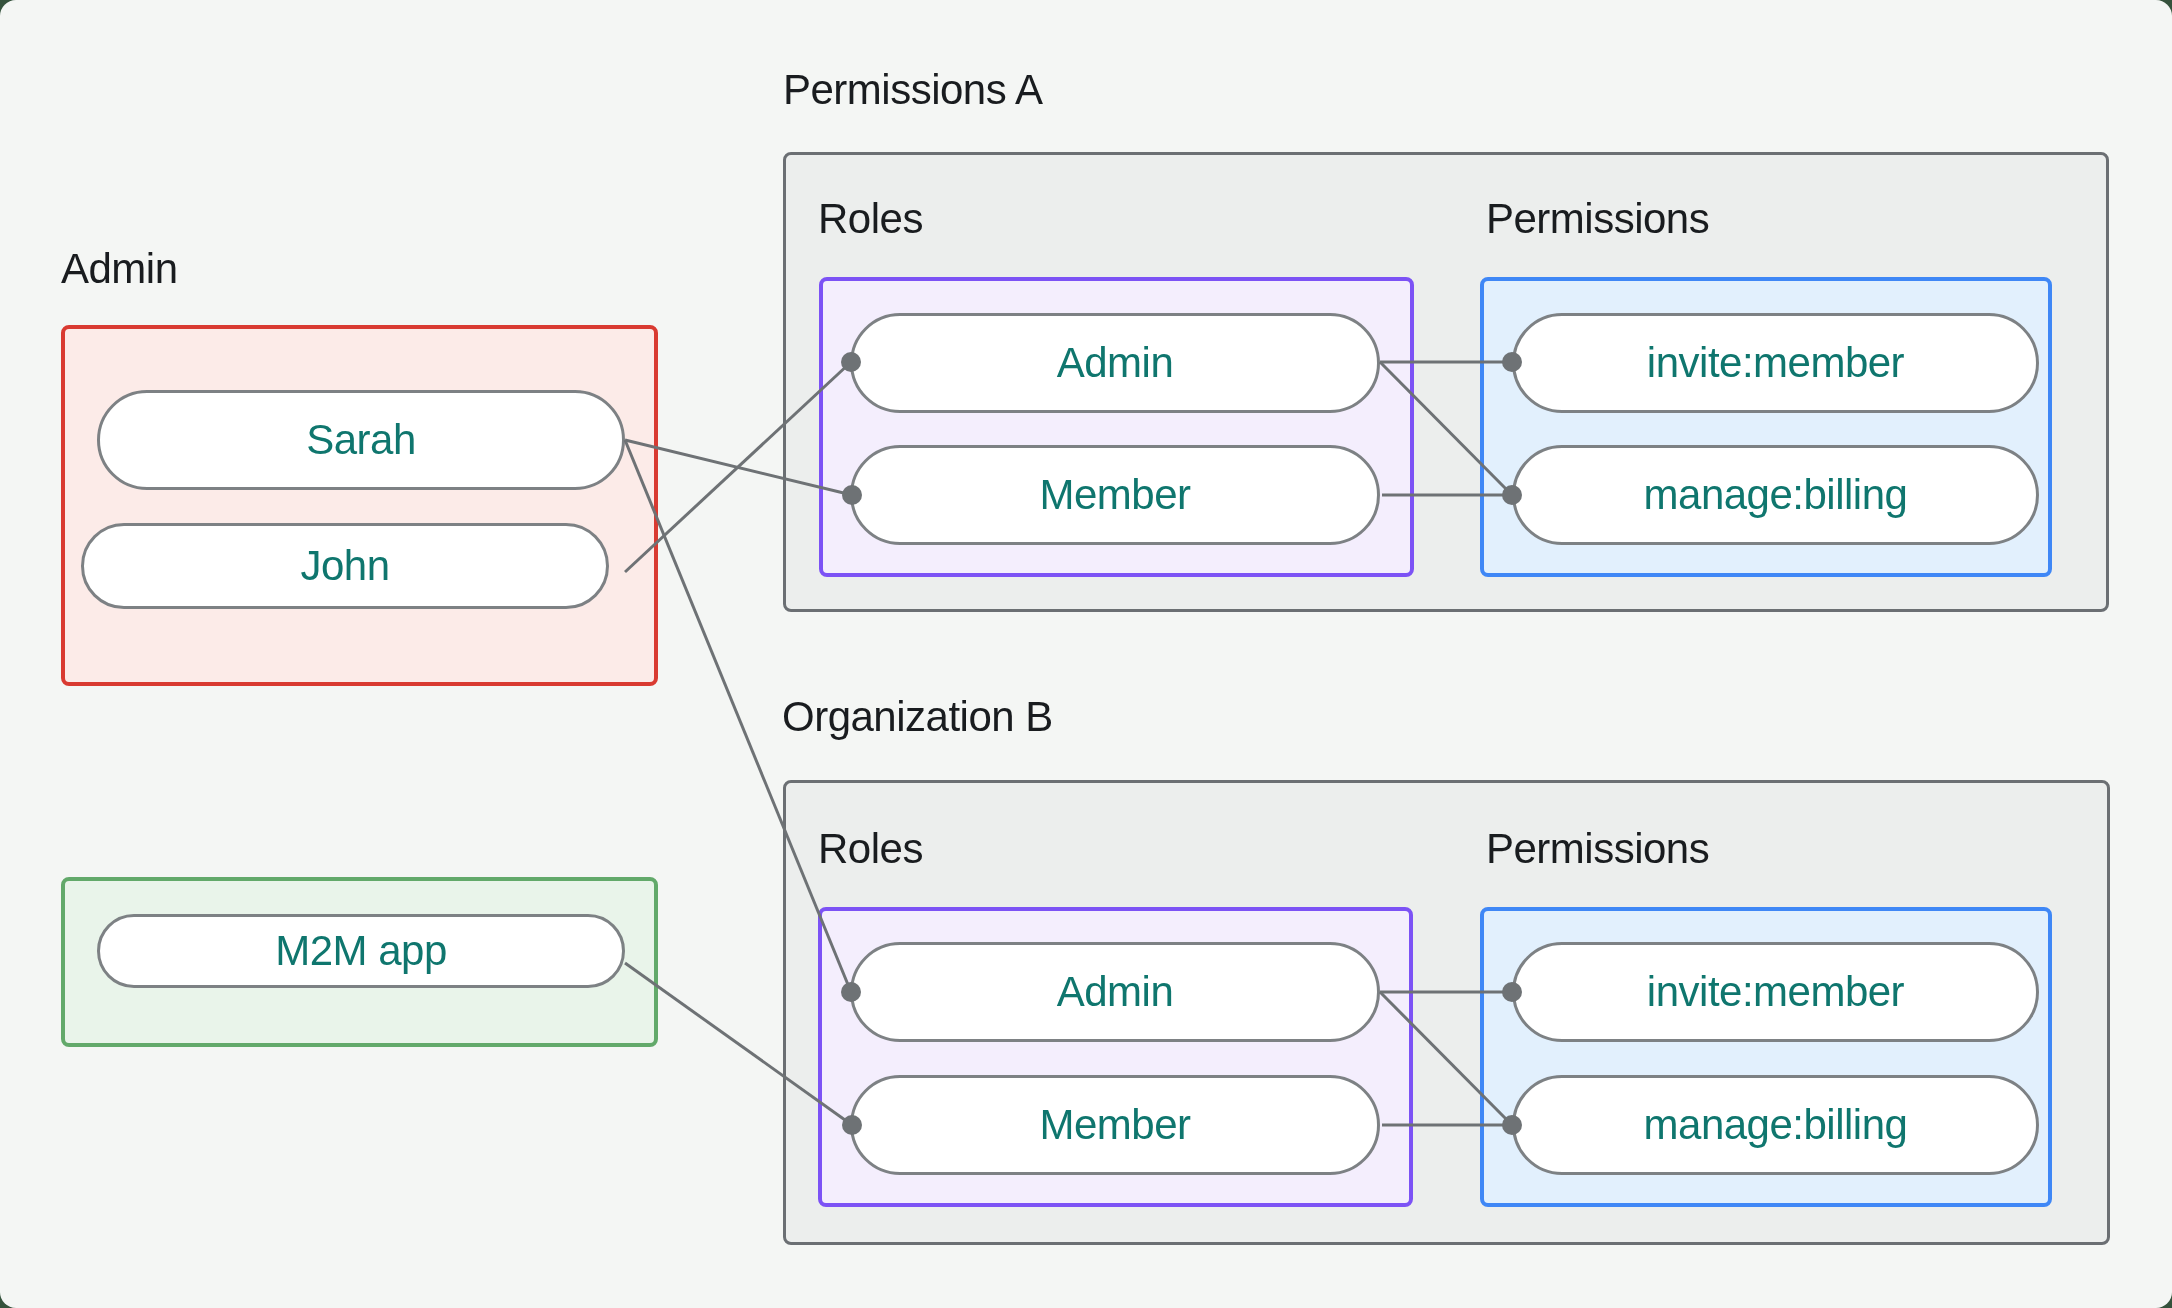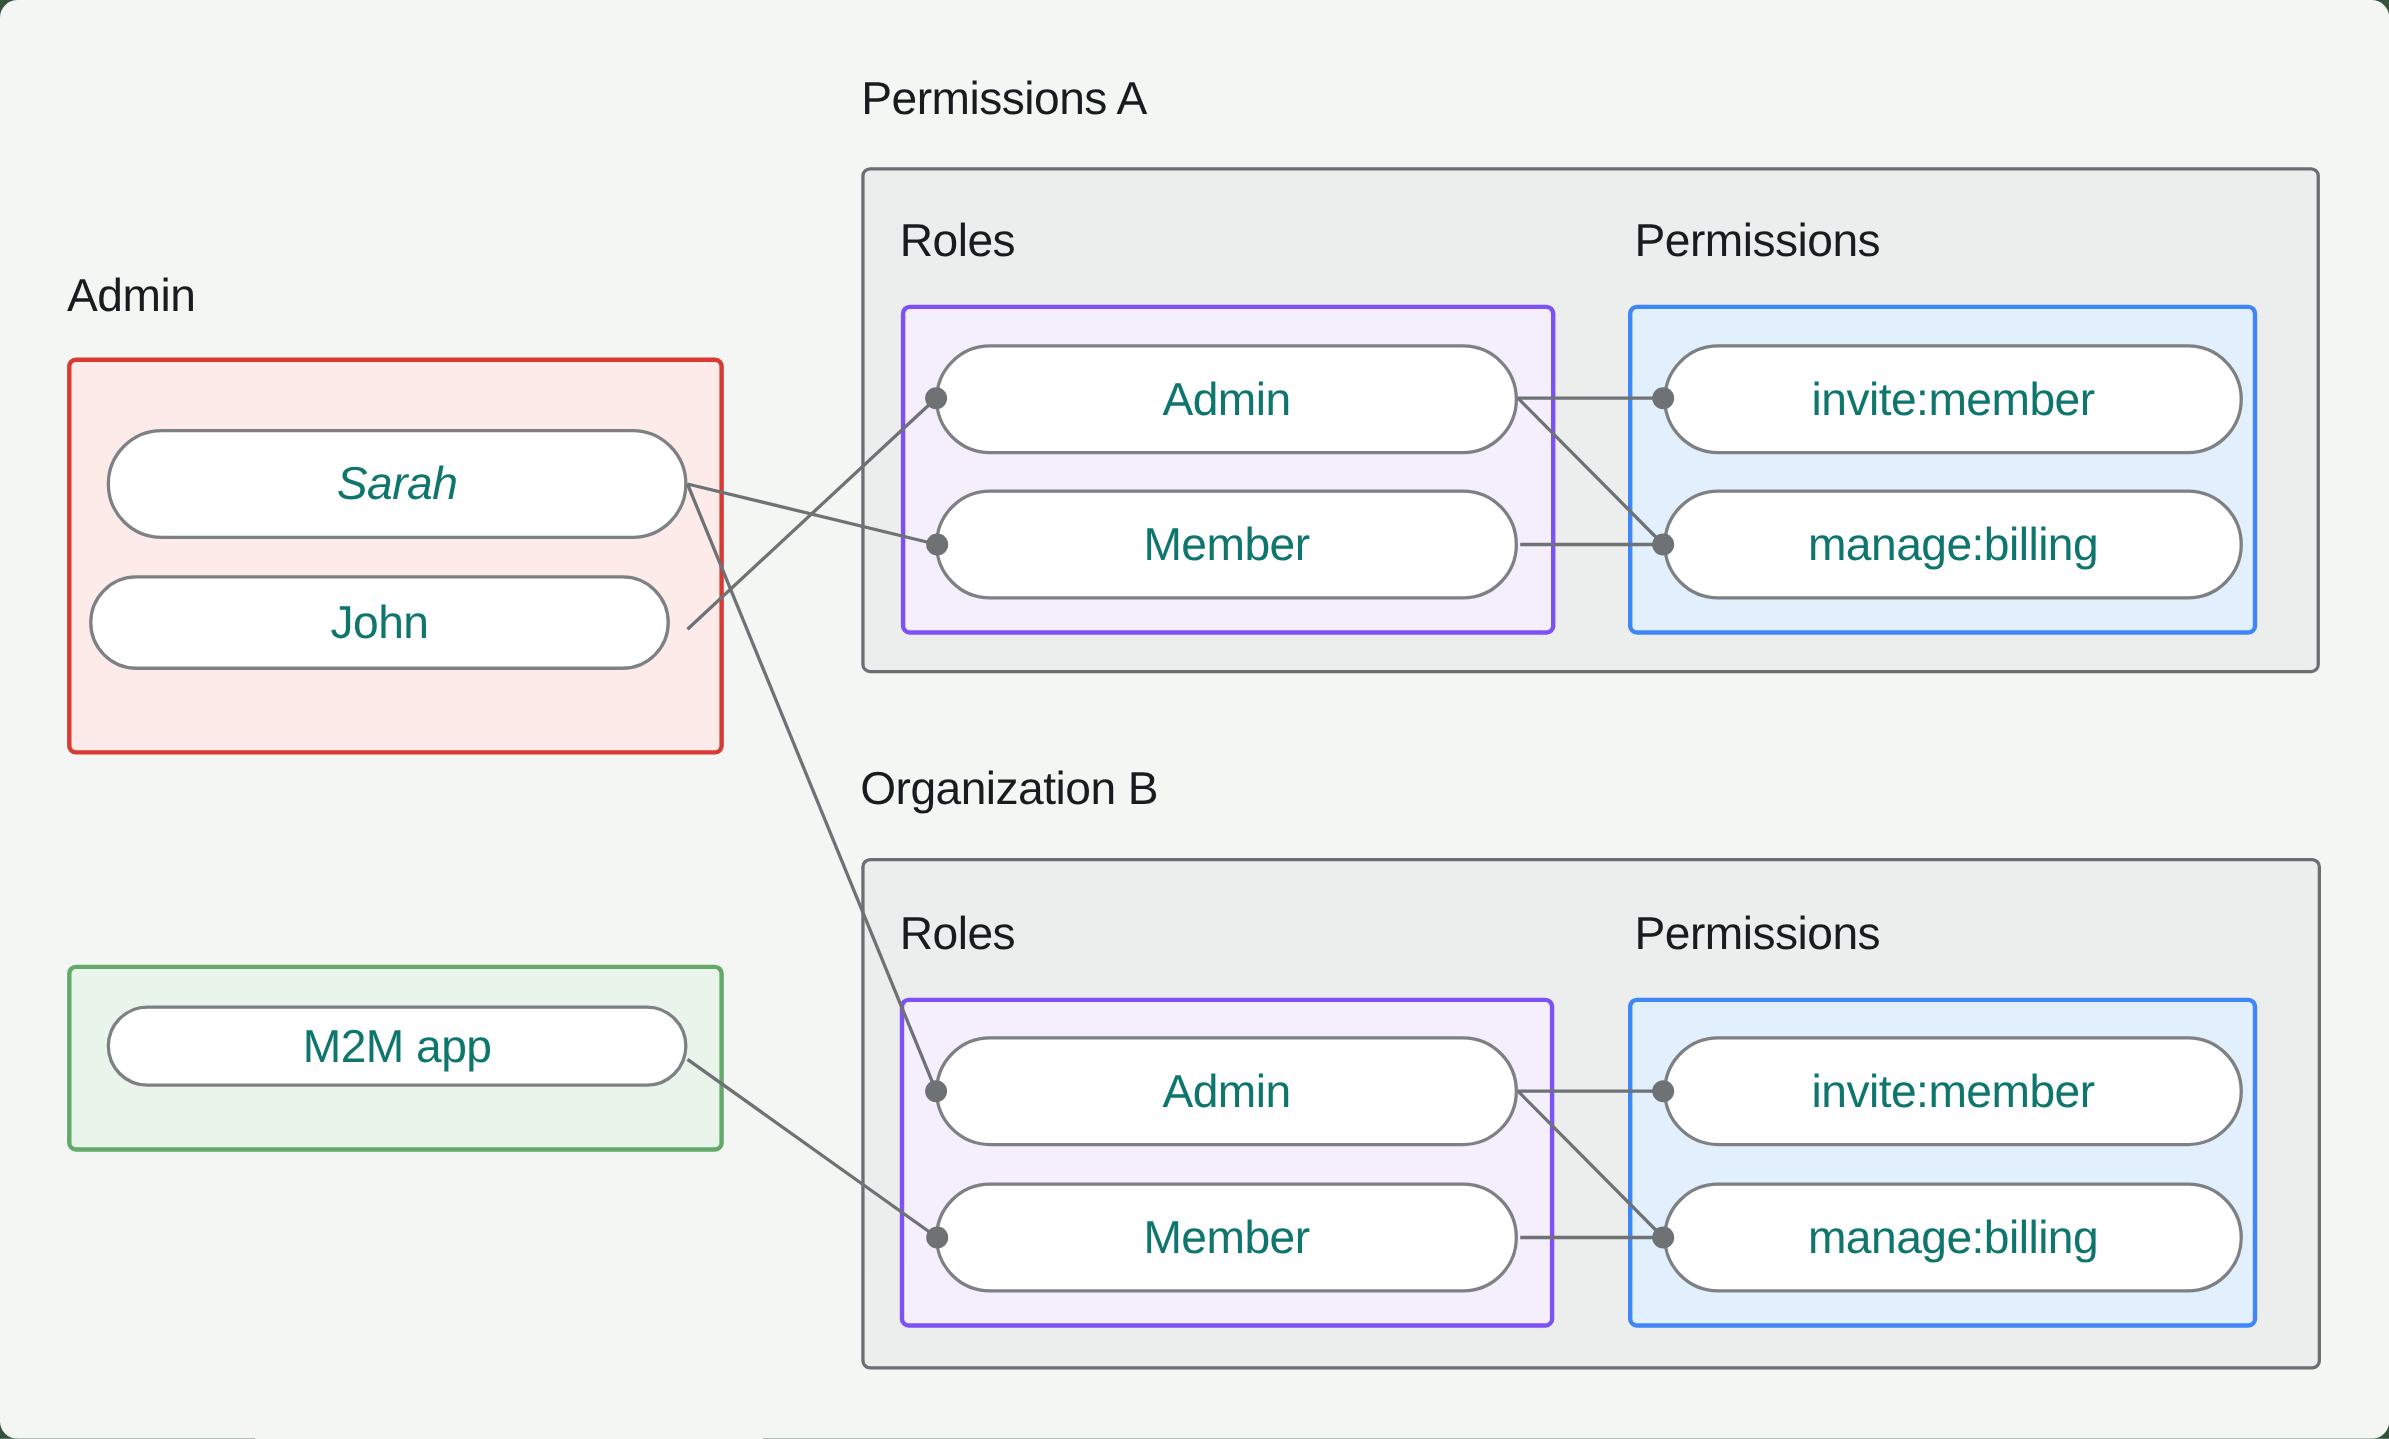--- a/index.html
+++ b/index.html
@@ -38,21 +38,21 @@
   }
   .overlay{position:absolute;left:0;top:0;pointer-events:none;}
 </style>
 </head>
 <body>
 
 <div class="canvas">
 
   <div class="section-label" style="left:61px;top:246px;">Admin</div>
   <div class="group-box users-box">
-    <div class="pill" style="left:32px;top:61px;width:528px;height:100px;font-style:italic;">Sarah</div>
+    <div class="pill" style="left:32px;top:61px;width:528px;height:100px;">Sarah</div>
     <div class="pill" style="left:16px;top:194px;width:528px;height:86px;">John</div>
   </div>
 
   <div class="group-box m2m-box">
     <div class="pill" style="left:32px;top:33px;width:528px;height:74px;">M2M app</div>
   </div>
 
   <div class="section-label" style="left:783px;top:67px;">Permissions A</div>
   <div class="group-box org-box org-a">
     <div class="inner-label" style="left:32px;top:41px;">Roles</div>

